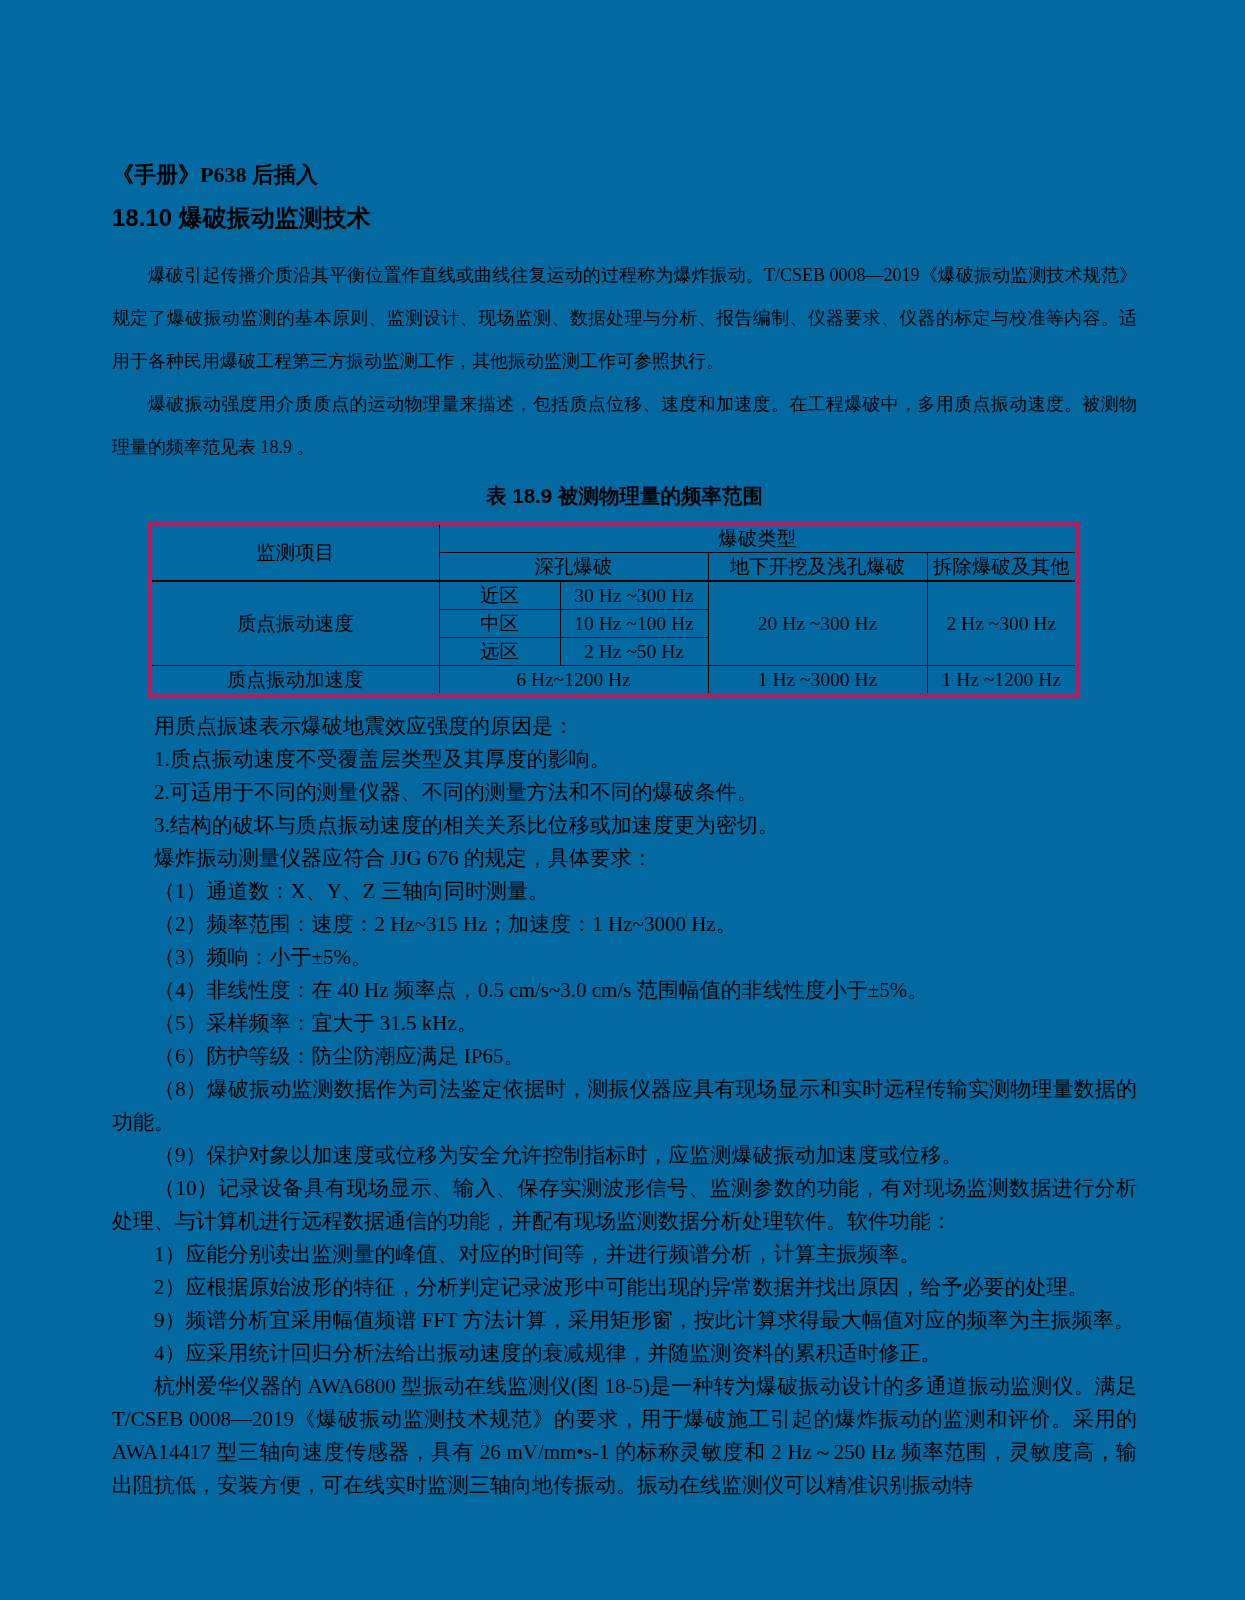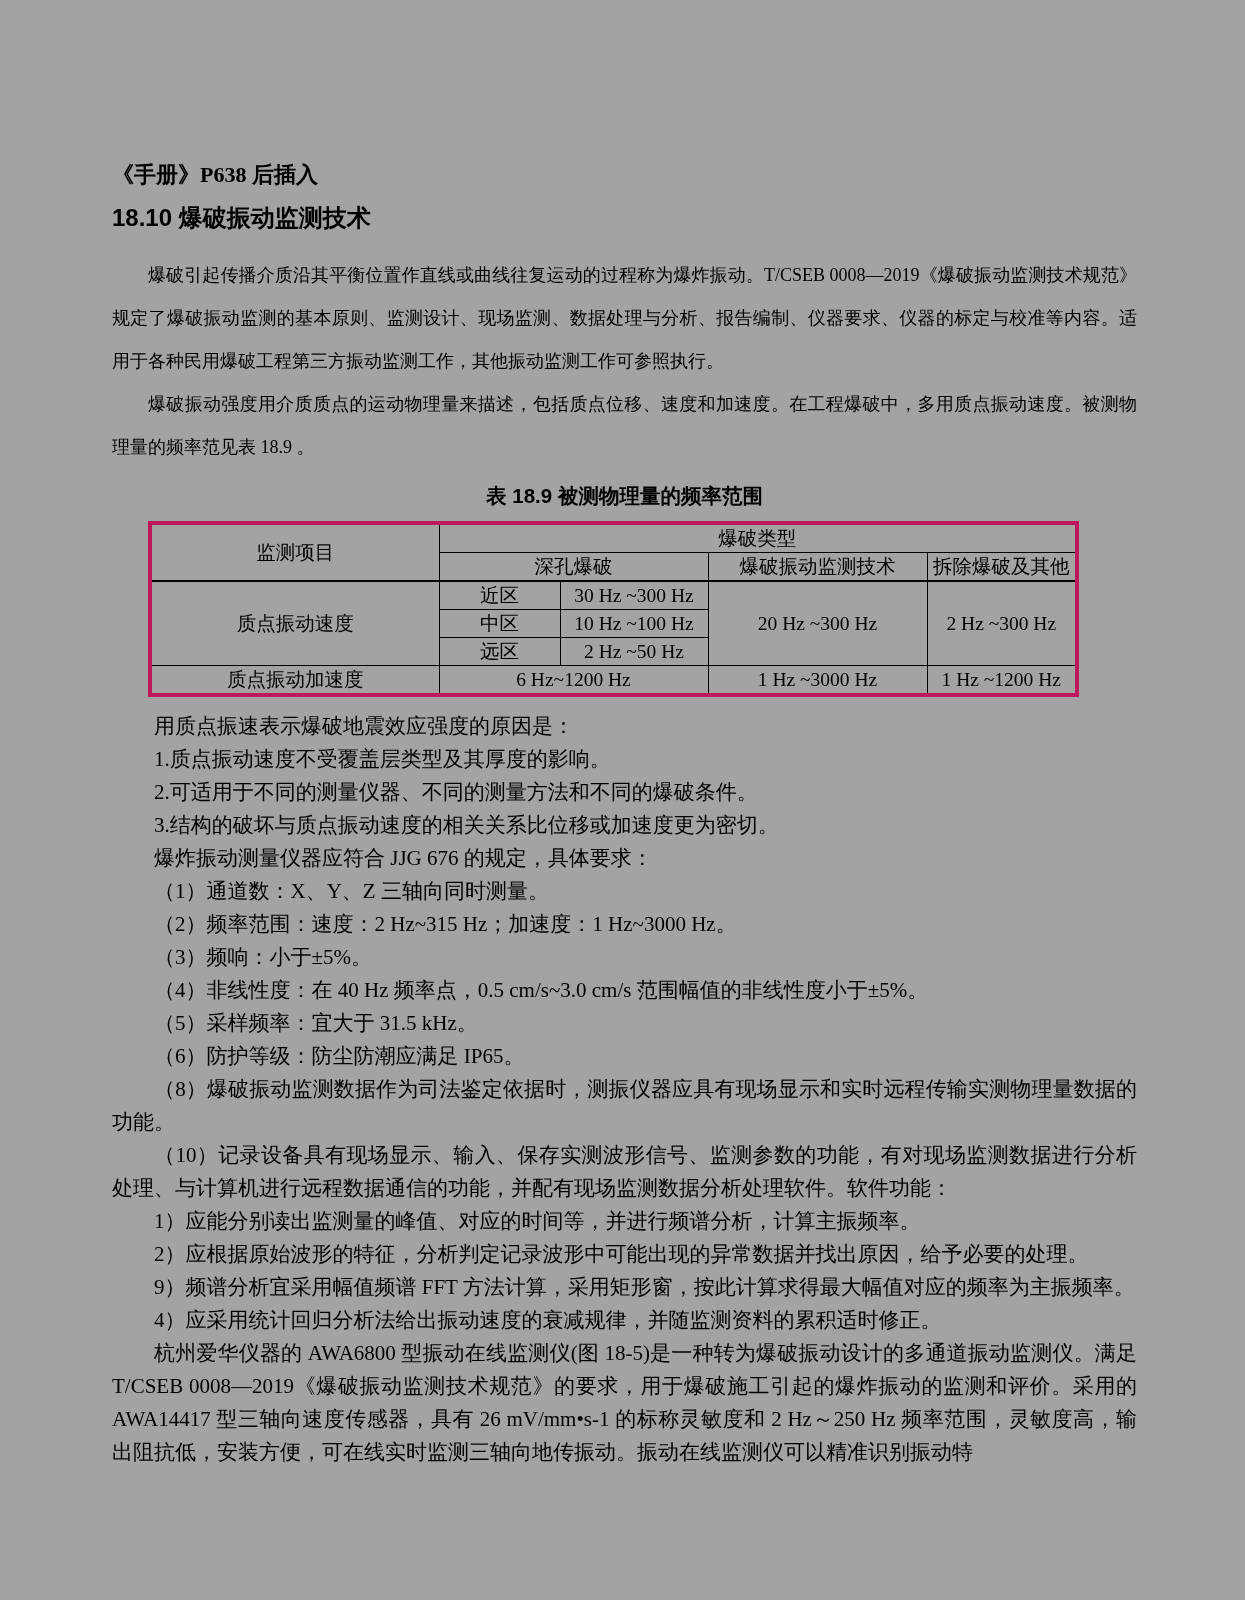--- a/index.html
+++ b/index.html
@@ -1,19 +1,19 @@
 <!DOCTYPE html>
 <html><head>
 <meta charset="utf-8">
 <style>
   html,body { margin:0; padding:0; background:#ffffff; }
   .page {
     position:relative;
     width:1245px; height:1600px;
-    background:#a3a3a3; color:#000000;
+    background:#0369a1; color:#000000;
     overflow:hidden;
     box-sizing:border-box;
     padding:160px 108px 0 112px;
     font-family:"Liberation Serif","DejaVu Serif",serif;
   }
   .note {
     margin:0 0 10px 0;
     font-size:22px; line-height:30px;
     font-weight:bold;
   }
@@ -93,21 +93,21 @@
       <col style="width:219px">
       <col style="width:150px">
     </colgroup>
     <tbody>
       <tr>
         <td rowspan="2" class="thick-bottom">监测项目</td>
         <td colspan="4">爆破类型</td>
       </tr>
       <tr class="subhead">
         <td colspan="2">深孔爆破</td>
-        <td>爆破振动监测技术</td>
+        <td>地下开挖及浅孔爆破</td>
         <td>拆除爆破及其他</td>
       </tr>
       <tr>
         <td rowspan="3">质点振动速度</td>
         <td>近区</td>
         <td>30 Hz ~300 Hz</td>
         <td rowspan="3">20 Hz ~300 Hz</td>
         <td rowspan="3">2 Hz ~300 Hz</td>
       </tr>
       <tr>
@@ -147,20 +147,21 @@
 
       <p>（4）非线性度：在 40 Hz 频率点，0.5 cm/s~3.0 cm/s 范围幅值的非线性度小于±5%。</p>
 
       <p>（5）采样频率：宜大于 31.5 kHz。</p>
 
       <p>（6）防护等级：防尘防潮应满足 IP65。</p>
 
 
       <p>（8）爆破振动监测数据作为司法鉴定依据时，测振仪器应具有现场显示和实时远程传输实测物理量数据的功能。</p>
 
+      <p>（9）保护对象以加速度或位移为安全允许控制指标时，应监测爆破振动加速度或位移。</p>
 
       <p>（10）记录设备具有现场显示、输入、保存实测波形信号、监测参数的功能，有对现场监测数据进行分析处理、与计算机进行远程数据通信的功能，并配有现场监测数据分析处理软件。软件功能：</p>
 
       <p>1）应能分别读出监测量的峰值、对应的时间等，并进行频谱分析，计算主振频率。</p>
 
       <p>2）应根据原始波形的特征，分析判定记录波形中可能出现的异常数据并找出原因，给予必要的处理。</p>
 
       <p>9）频谱分析宜采用幅值频谱 FFT 方法计算，采用矩形窗，按此计算求得最大幅值对应的频率为主振频率。</p>
 
       <p>4）应采用统计回归分析法给出振动速度的衰减规律，并随监测资料的累积适时修正。</p>

